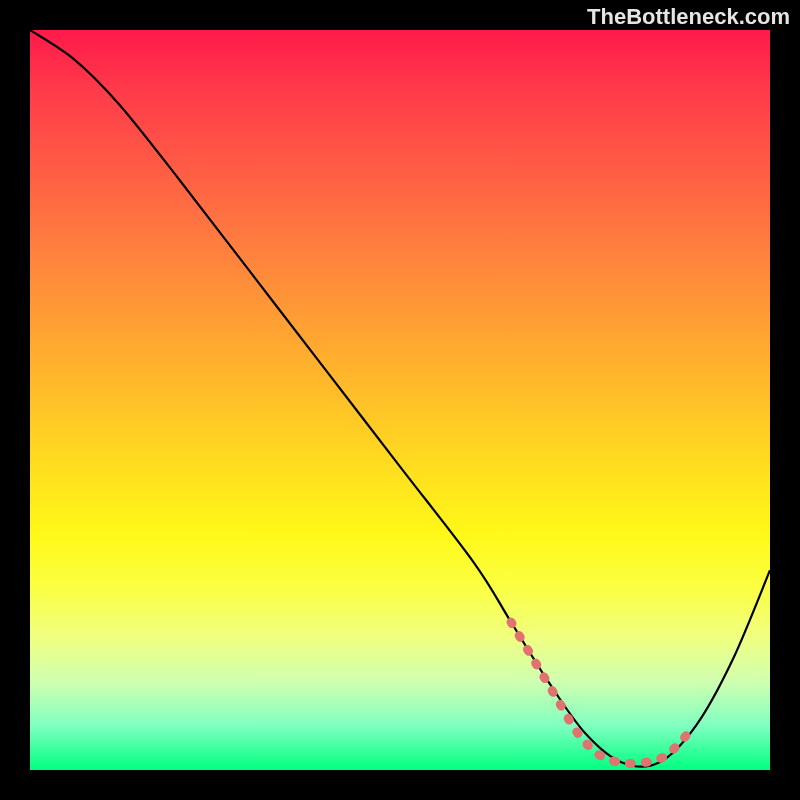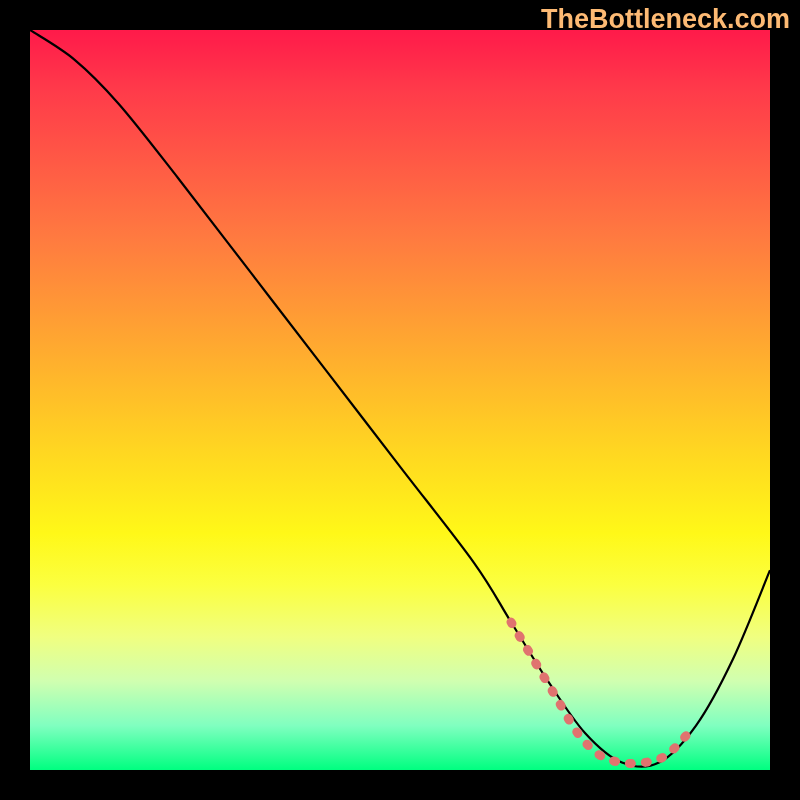--- a/index.html
+++ b/index.html
@@ -8,22 +8,22 @@
     width: 800px;
     height: 800px;
     background: #000;
     position: relative;
     font-family: Arial, sans-serif;
   }
   .watermark {
     position: absolute;
     top: 4px;
     right: 10px;
-    color: #fdba74;
-    font-size: 27px;
+    color: #e5e5e5;
+    font-size: 22px;
     font-weight: bold;
     z-index: 10;
   }
   .plot-area {
     position: absolute;
     left: 30px;
     top: 30px;
     width: 740px;
     height: 740px;
     overflow: hidden;

